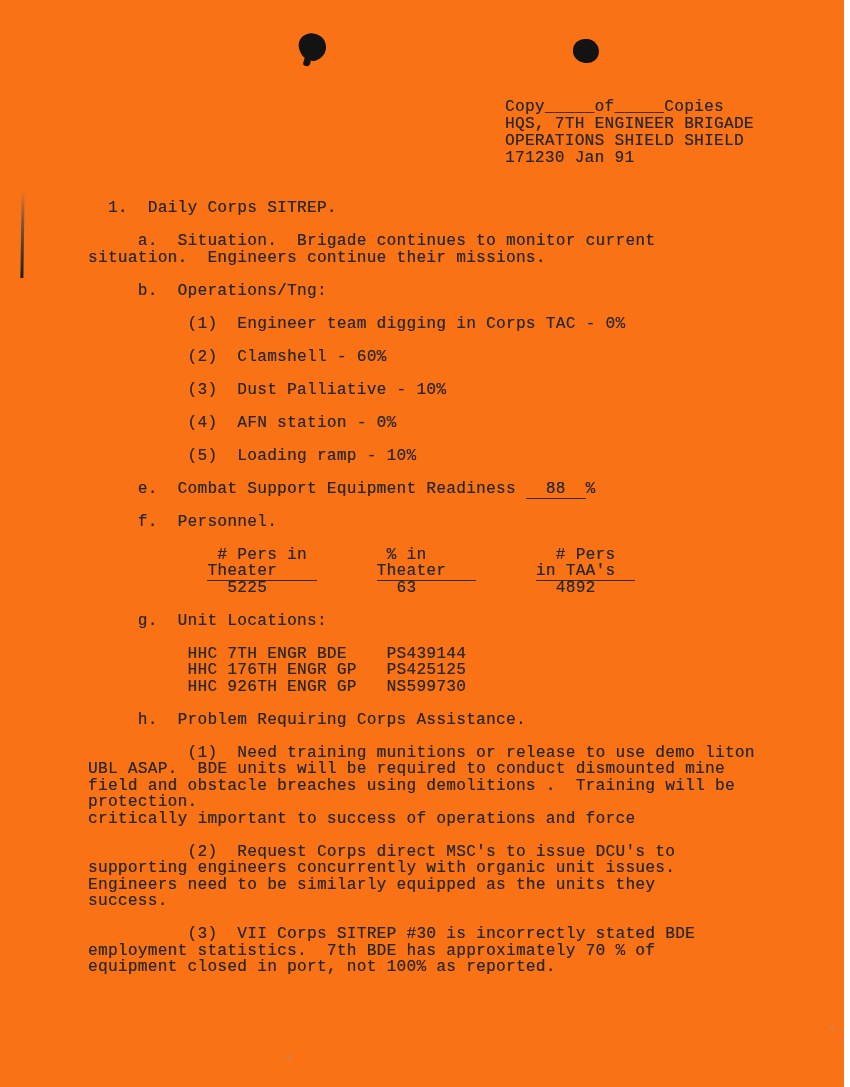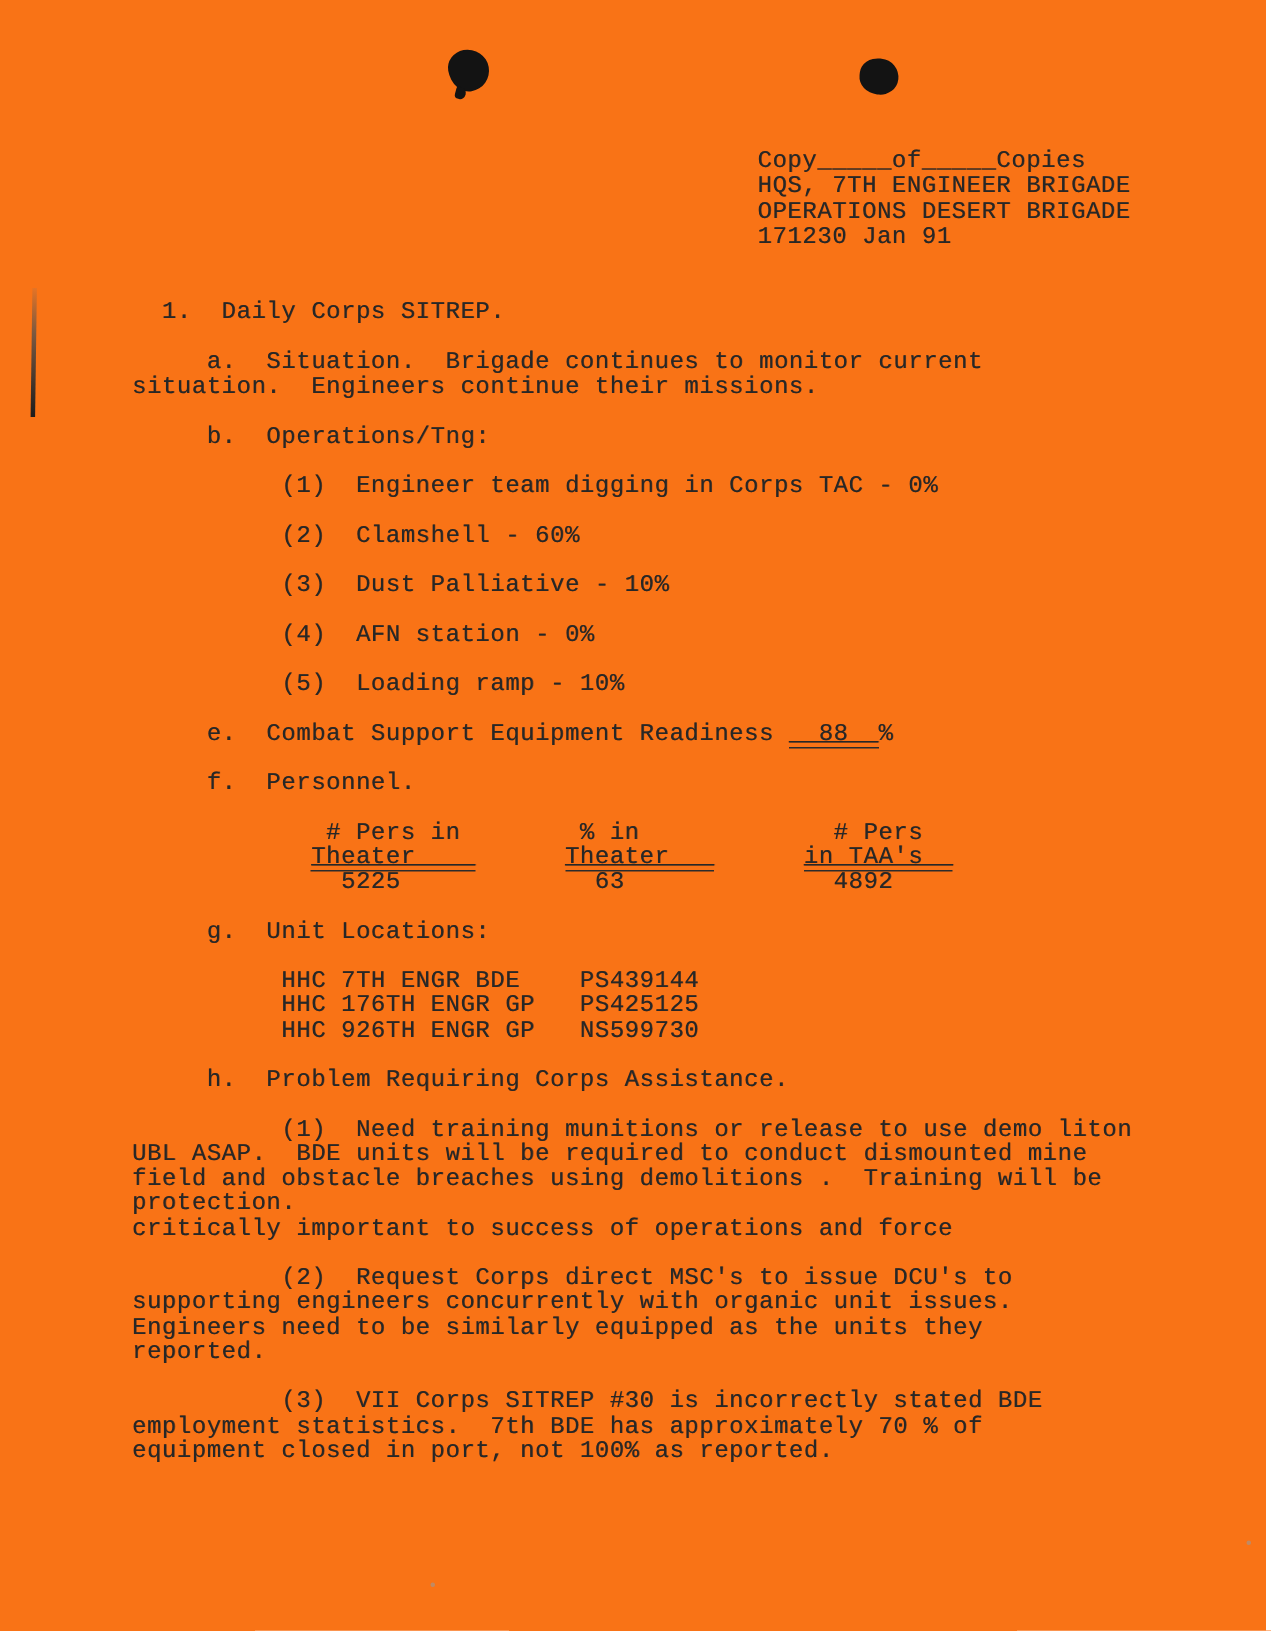--- a/index.html
+++ b/index.html
@@ -24,21 +24,21 @@
     left:505px;
     top:99px;
   }
   .header-block .line { line-height:17px; }
   .body-block {
     position:absolute;
     left:88px;
     top:200px;
   }
   .para { margin:0 0 16.5px 0; }
-  .ul { border-bottom:1.7px solid #2c2c2c;text-decoration:underline; }
+  .ul { border-bottom:1.7px solid #2c2c2c; }
   .punch {
     position:absolute;
     background:#131313;
   }
   .punch-left {
     left:299px; top:33px; width:27px; height:28px;
     border-radius:46% 54% 52% 48% / 42% 50% 50% 58%;
     transform:rotate(-10deg);
   }
   .punch-left::after {
@@ -79,21 +79,21 @@
 
   <div class="punch punch-left"></div>
   <div class="punch punch-right"></div>
   <div class="pen-mark"></div>
   <div class="speck speck-1"></div>
   <div class="speck speck-2"></div>
 
   <div class="header-block">
     <div class="line">Copy_____of_____Copies</div>
     <div class="line">HQS, 7TH ENGINEER BRIGADE</div>
-    <div class="line">OPERATIONS DESERT BRIGADE</div>
+    <div class="line">OPERATIONS SHIELD SHIELD</div>
     <div class="line">171230 Jan 91</div>
   </div>
 
   <div class="body-block">
 
     <div class="para">
       <div class="line">  1.  Daily Corps SITREP.</div>
     </div>
 
     <div class="para">
@@ -154,21 +154,21 @@
       <div class="line">UBL ASAP.  BDE units will be required to conduct dismounted mine</div>
       <div class="line">field and obstacle breaches using demolitions .  Training will be</div>
       <div class="line">protection.</div>
       <div class="line">critically important to success of operations and force</div>
     </div>
 
     <div class="para">
       <div class="line">          (2)  Request Corps direct MSC's to issue DCU's to</div>
       <div class="line">supporting engineers concurrently with organic unit issues.</div>
       <div class="line">Engineers need to be similarly equipped as the units they</div>
-      <div class="line">reported.</div>
+      <div class="line">success.</div>
     </div>
 
     <div class="para">
       <div class="line">          (3)  VII Corps SITREP #30 is incorrectly stated BDE</div>
       <div class="line">employment statistics.  7th BDE has approximately 70 % of</div>
       <div class="line">equipment closed in port, not 100% as reported.</div>
     </div>
 
   </div>
 </div>

